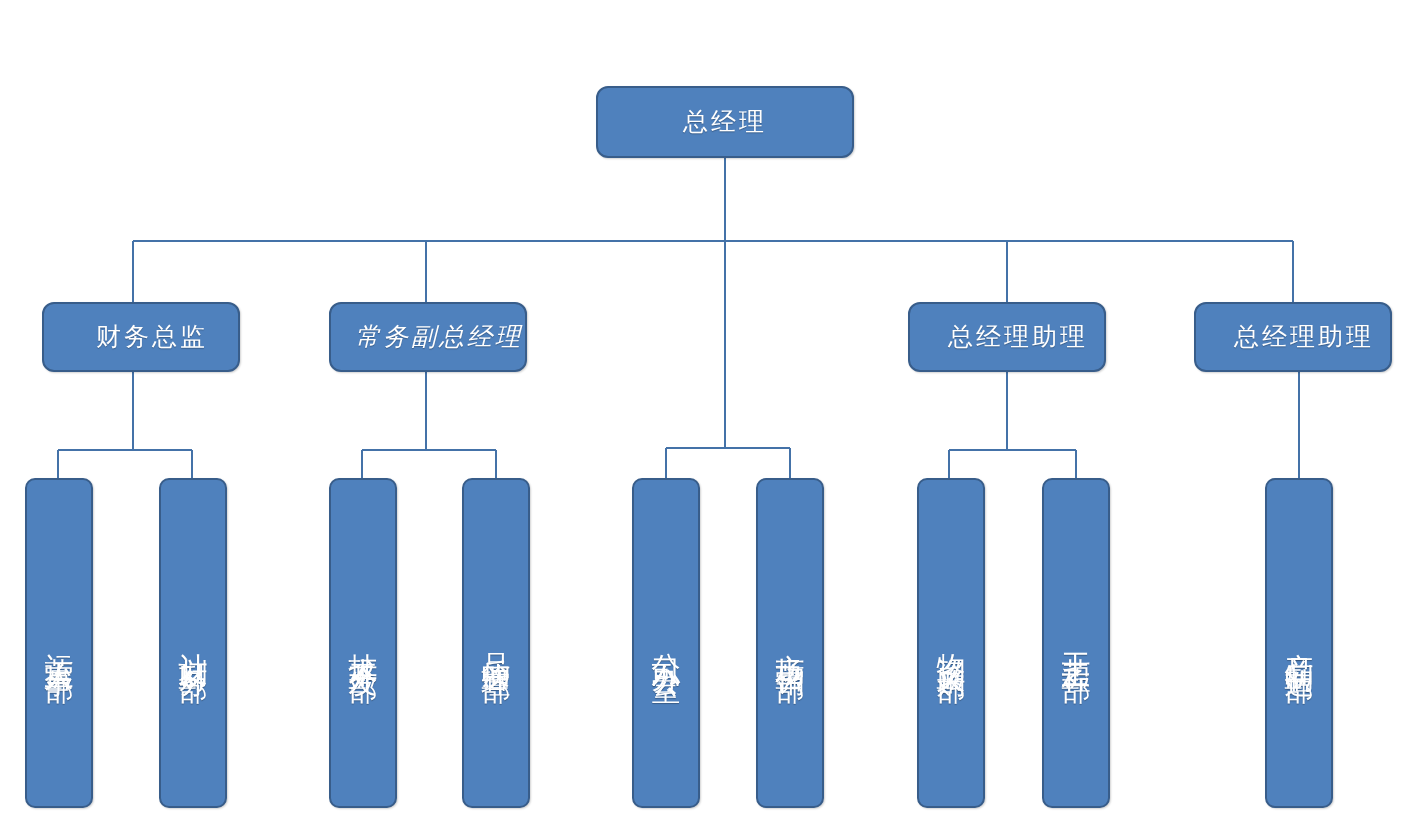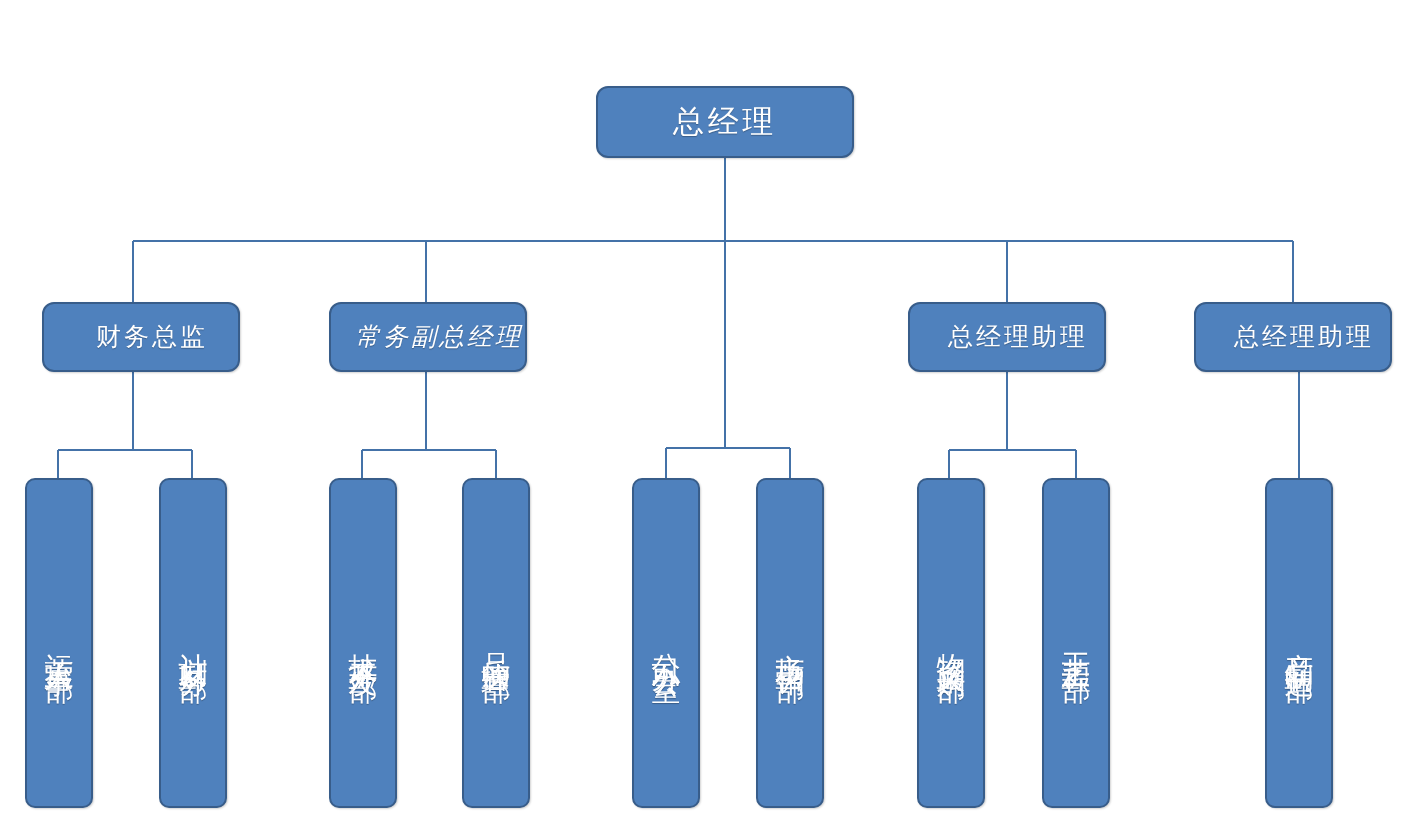--- a/index.html
+++ b/index.html
@@ -43,21 +43,21 @@
   .node.rounded { border-radius: 12px; }
   .node.rounded-sm { border-radius: 10px; }
   .node-label {
     display: block;
     letter-spacing: 0.12em;
     text-shadow: 0 1px 1px rgba(0,0,0,0.28);
     line-height: 1.18;
   }
   
   .level-top .node-label {
-    font-size: 31px;
+    font-size: 25px;
   }
   
   .level-mid .node-label {
     font-size: 25px;
     margin-left: 22px;
   }
   
   .level-dept {
     align-items: center;
     justify-content: center;

